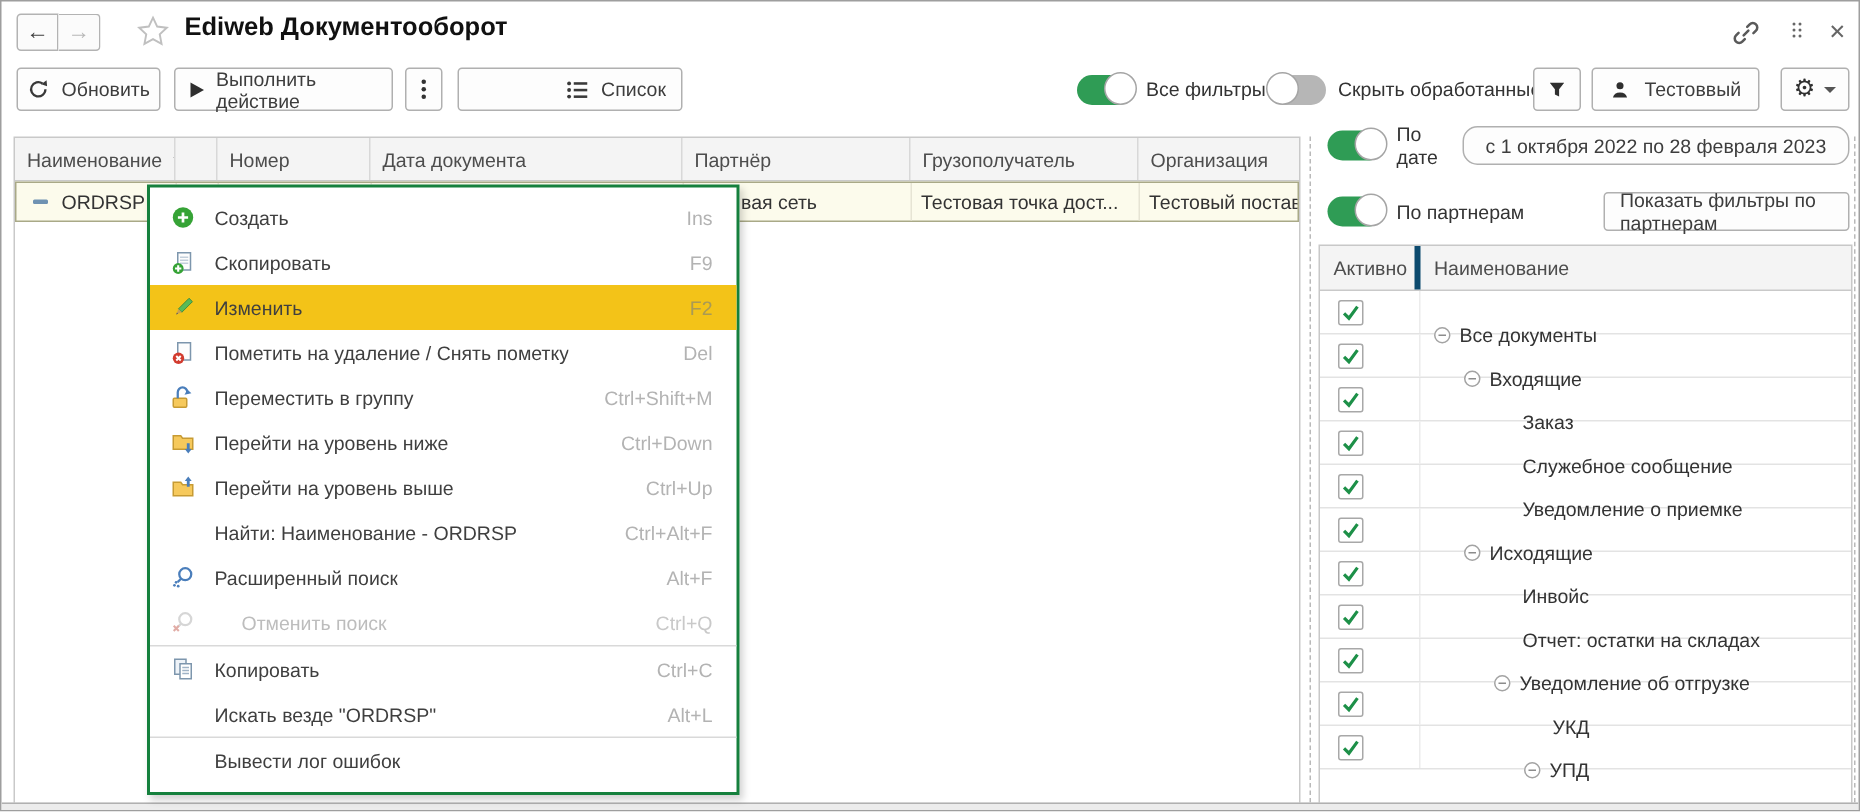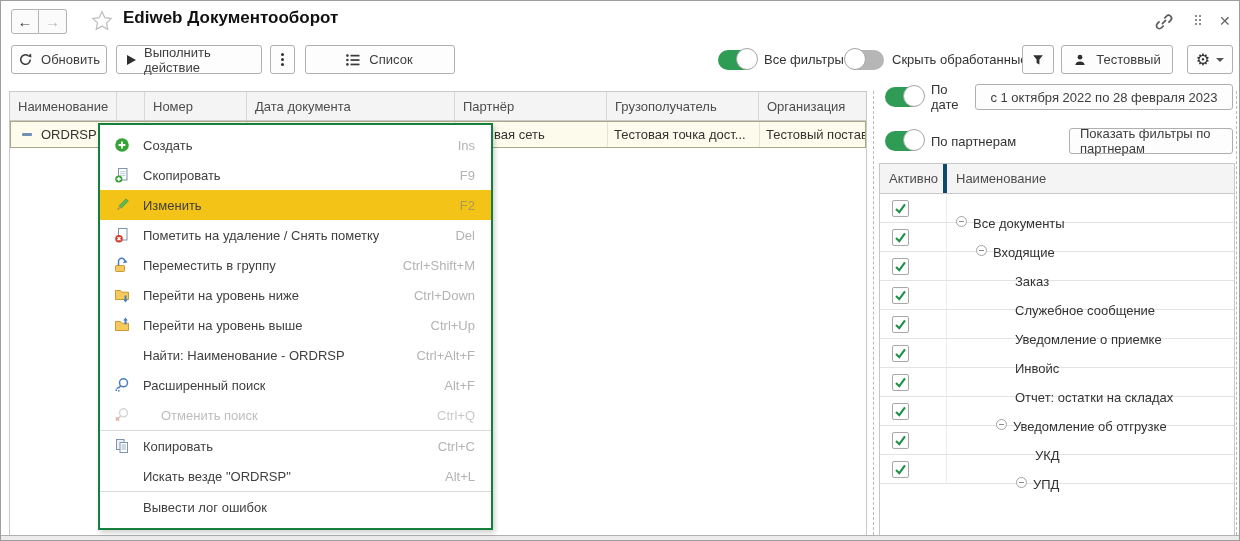--- a/index.html
+++ b/index.html
@@ -60,21 +60,21 @@
   
   .filter-row{position:absolute;left:884px;width:348px;height:28px;display:flex;align-items:center;}
   .filter-btn{height:26px;margin-left:auto;padding:0 10px;}
   .tree{position:absolute;left:878px;top:162px;width:356px;height:374px;border:1px solid #c8c8c8;background:#fff;overflow:hidden;}
   .thead{display:flex;height:30px;background:#f4f4f4;border-bottom:1px solid #c9c9c9;}
   .thead .tc1{width:67px;border-right:4px solid #0c4a6e;display:flex;align-items:center;padding-left:9px;color:#4d4d4d;}
   .thead .tc2{flex:1;display:flex;align-items:center;padding-left:9px;color:#4d4d4d;}
   .trow{display:flex;height:29px;border-bottom:1px solid #e3e3e3;align-items:center;}
   .trow .cbcell{width:67px;border-right:1px solid #ececec;align-self:stretch;display:flex;align-items:center;}
   .cb{width:17px;height:17px;border:1px solid #a8a8a8;border-radius:2px;background:#fff;margin-left:12px;display:flex;align-items:center;justify-content:center;flex:none;}
-  .trow .lblcell{flex:1;display:flex;align-items:flex-start;overflow:hidden;white-space:nowrap;margin-top:30px;}
+  .trow .lblcell{flex:1;display:flex;align-items:center;overflow:hidden;white-space:nowrap;margin-top:30px;}
   .expander{width:11px;height:11px;border:1px solid #a3a3a3;border-radius:50%;position:relative;margin-right:6px;flex:none;background:#fff;}
   .expander::after{content:"";position:absolute;left:2px;right:2px;top:4px;height:1px;background:#8c8c8c;}
   .bottom-frame{position:absolute;left:0;right:0;bottom:0;height:5px;background:#ececec;border-top:1px solid #b0b0b0;z-index:5;}
 </style>
 </head>
 <body>
 
 <div class="window">
 
   <div class="navgroup">
@@ -121,21 +121,21 @@
     </span>
     <span>Обновить</span>
   </div>
   <div class="btn tb-btn" style="left:115px;width:146px;">
     <span class="play"></span>
     <span>Выполнить действие</span>
   </div>
   <div class="btn tb-btn" style="left:269px;width:25px;">
     <span class="kebab"></span>
   </div>
-  <div class="btn tb-btn" style="left:304px;width:150px;justify-content:center;padding-left:8px;">
+  <div class="btn tb-btn" style="left:304px;width:150px;justify-content:flex-end;padding-left:8px;">
     <span style="display:flex;">
       <svg width="16" height="14" viewBox="0 0 16 14">
           <g fill="#3a3a3a">
             <circle cx="2.4" cy="2.6" r="1.3"></circle>
             <rect x="5.5" y="1.8" width="9" height="1.7"></rect>
             <circle cx="2.4" cy="7" r="1.3"></circle>
             <rect x="5.5" y="6.2" width="9" height="1.7"></rect>
             <circle cx="2.4" cy="11.4" r="1.3"></circle>
             <rect x="5.5" y="10.6" width="9" height="1.7"></rect>
           </g>
@@ -353,21 +353,21 @@
     </div>
 
   <div class="vdash" style="left:872px;"></div>
   <div class="vdash" style="left:1235px;"></div>
 
   <div class="filter-row" style="top:82px;">
     <span class="toggle on">
         <span class="knob"></span>
       </span>
     <span class="tog-label">По дате</span>
-    <div class="btn filter-btn" style="width:279px;">с 1 октября 2022 по 28 февраля 2023</div>
+    <div class="btn filter-btn" style="width:279px;border-radius:10px;">с 1 октября 2022 по 28 февраля 2023</div>
   </div>
   <div class="filter-row" style="top:126px;">
     <span class="toggle on">
         <span class="knob"></span>
       </span>
     <span class="tog-label">По партнерам</span>
     <div class="btn filter-btn" style="width:164px;">Показать фильтры по партнерам</div>
   </div>
 
   <div class="tree">
@@ -439,20 +439,33 @@
           </div>
         </div>
         <div class="trow">
           <div class="cbcell">
             <span class="cb">
               <svg width="13" height="13" viewBox="0 0 16 16">
                 <polyline points="2.5,8.5 6.5,12.5 13.5,3" fill="none" stroke="#1d9048" stroke-width="2.6"></polyline>
               </svg>
             </span>
           </div>
+          <div class="lblcell" style="padding-left: 29px;">
+            <span class="expander"></span>
+            <span>Исходящие</span>
+          </div>
+        </div>
+        <div class="trow">
+          <div class="cbcell">
+            <span class="cb">
+              <svg width="13" height="13" viewBox="0 0 16 16">
+                <polyline points="2.5,8.5 6.5,12.5 13.5,3" fill="none" stroke="#1d9048" stroke-width="2.6"></polyline>
+              </svg>
+            </span>
+          </div>
           <div class="lblcell" style="padding-left: 68px;">
             <span>Инвойс</span>
           </div>
         </div>
         <div class="trow">
           <div class="cbcell">
             <span class="cb">
               <svg width="13" height="13" viewBox="0 0 16 16">
                 <polyline points="2.5,8.5 6.5,12.5 13.5,3" fill="none" stroke="#1d9048" stroke-width="2.6"></polyline>
               </svg>

